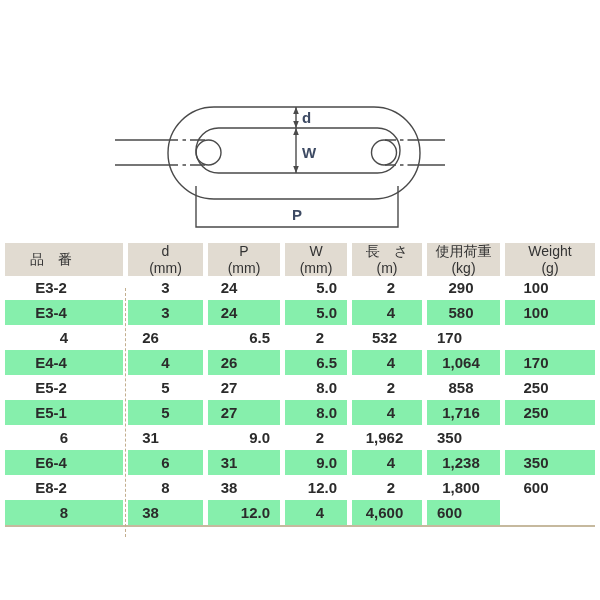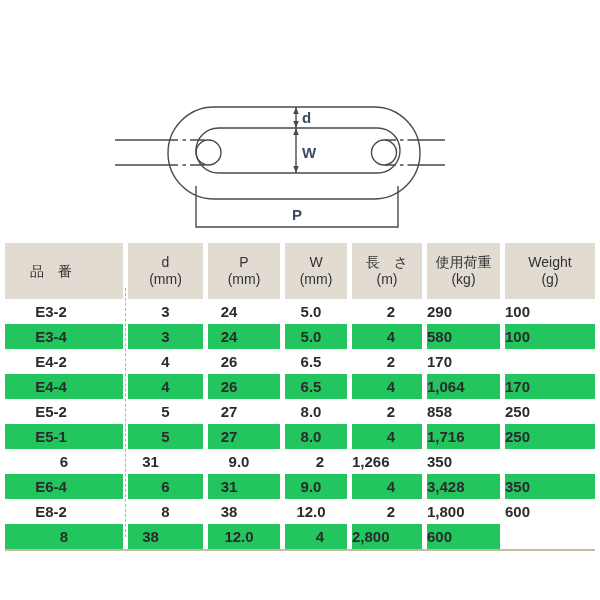--- a/index.html
+++ b/index.html
@@ -2,36 +2,36 @@
 <html><head>
 <meta charset="utf-8">
 <style>
   html,body{margin:0;padding:0;background:#ffffff;}
   .page{position:relative;width:600px;height:600px;background:#ffffff;overflow:hidden;
         font-family:"Liberation Sans",sans-serif;}
   .diagram{position:absolute;left:0;top:0;}
   .dim-label{font-family:"Liberation Sans",sans-serif;font-size:15px;font-weight:bold;fill:#3d4a63;}
   .spec-table{position:absolute;left:5px;top:243px;width:590px;}
   .thead,.trow{display:grid;grid-template-columns:118px 75px 72px 62px 70px 73px 90px;column-gap:5px;}
-  .thead{height:56px;}
+  .thead{height:32px;}
   .thead .cell{background:#e1dbd1;display:flex;flex-direction:column;align-items:center;
                justify-content:center;font-size:14px;color:#333333;line-height:1.18;
                text-align:center;box-sizing:border-box;}
   .thead .c0{padding-right:26px;}
   .trow{height:25px;}
   .trow .cell{font-size:15px;font-weight:bold;color:#2b2b2b;line-height:25px;box-sizing:border-box;
               white-space:nowrap;overflow:hidden;}
-  .trow.alt .cell{background:#22c55e;}
+  .trow.alt .cell{background:#86efac;}
   .trow .c0{text-align:center;padding-right:26px;}
   .trow .c1{text-align:center;}
   .trow .c2{text-align:center;padding-right:30px;}
-  .trow .c3{text-align:center;padding-right:10px;}
+  .trow .c3{text-align:right;padding-right:10px;}
   .trow .c4{text-align:center;padding-left:8px;}
-  .trow .c5{text-align:left;padding-right:5px;}
-  .trow .c6{padding-right:28px;}
+  .trow .c5{text-align:center;padding-right:5px;}
+  .trow .c6{text-align:center;padding-right:28px;}
   .tbottom{height:2px;background:#c6b99e;}
   .vdash{position:absolute;left:125px;top:288px;height:249px;width:0;
          border-left:1px dashed #c2ae8e;}
 </style>
 </head>
 <body>
 
 <div class="page">
 
   <svg class="diagram" width="600" height="243" viewBox="0 0 600 243">
@@ -106,25 +106,25 @@
       <div class="cell c0">E3-4</div>
       <div class="cell c1">3</div>
       <div class="cell c2">24</div>
       <div class="cell c3">5.0</div>
       <div class="cell c4">4</div>
       <div class="cell c5">580</div>
       <div class="cell c6">100</div>
     </div>
 
     <div class="trow">
-      <div class="cell c0">E4-2</div>
       <div class="cell c1">4</div>
       <div class="cell c2">26</div>
       <div class="cell c3">6.5</div>
       <div class="cell c4">2</div>
+      <div class="cell c5">532</div>
       <div class="cell c6">170</div>
     </div>
 
     <div class="trow alt">
       <div class="cell c0">E4-4</div>
       <div class="cell c1">4</div>
       <div class="cell c2">26</div>
       <div class="cell c3">6.5</div>
       <div class="cell c4">4</div>
       <div class="cell c5">1,064</div>
@@ -149,50 +149,50 @@
       <div class="cell c4">4</div>
       <div class="cell c5">1,716</div>
       <div class="cell c6">250</div>
     </div>
 
     <div class="trow">
       <div class="cell c1">6</div>
       <div class="cell c2">31</div>
       <div class="cell c3">9.0</div>
       <div class="cell c4">2</div>
-      <div class="cell c5">1,266</div>
+      <div class="cell c5">1,962</div>
       <div class="cell c6">350</div>
     </div>
 
     <div class="trow alt">
       <div class="cell c0">E6-4</div>
       <div class="cell c1">6</div>
       <div class="cell c2">31</div>
       <div class="cell c3">9.0</div>
       <div class="cell c4">4</div>
-      <div class="cell c5">3,428</div>
+      <div class="cell c5">1,238</div>
       <div class="cell c6">350</div>
     </div>
 
     <div class="trow">
       <div class="cell c0">E8-2</div>
       <div class="cell c1">8</div>
       <div class="cell c2">38</div>
       <div class="cell c3">12.0</div>
       <div class="cell c4">2</div>
       <div class="cell c5">1,800</div>
       <div class="cell c6">600</div>
     </div>
 
     <div class="trow alt">
       <div class="cell c1">8</div>
       <div class="cell c2">38</div>
       <div class="cell c3">12.0</div>
       <div class="cell c4">4</div>
-      <div class="cell c5">2,800</div>
+      <div class="cell c5">4,600</div>
       <div class="cell c6">600</div>
     </div>
 
     <div class="tbottom"></div>
   </div>
 
   <div class="vdash"></div>
 </div>
 
 </body></html>

